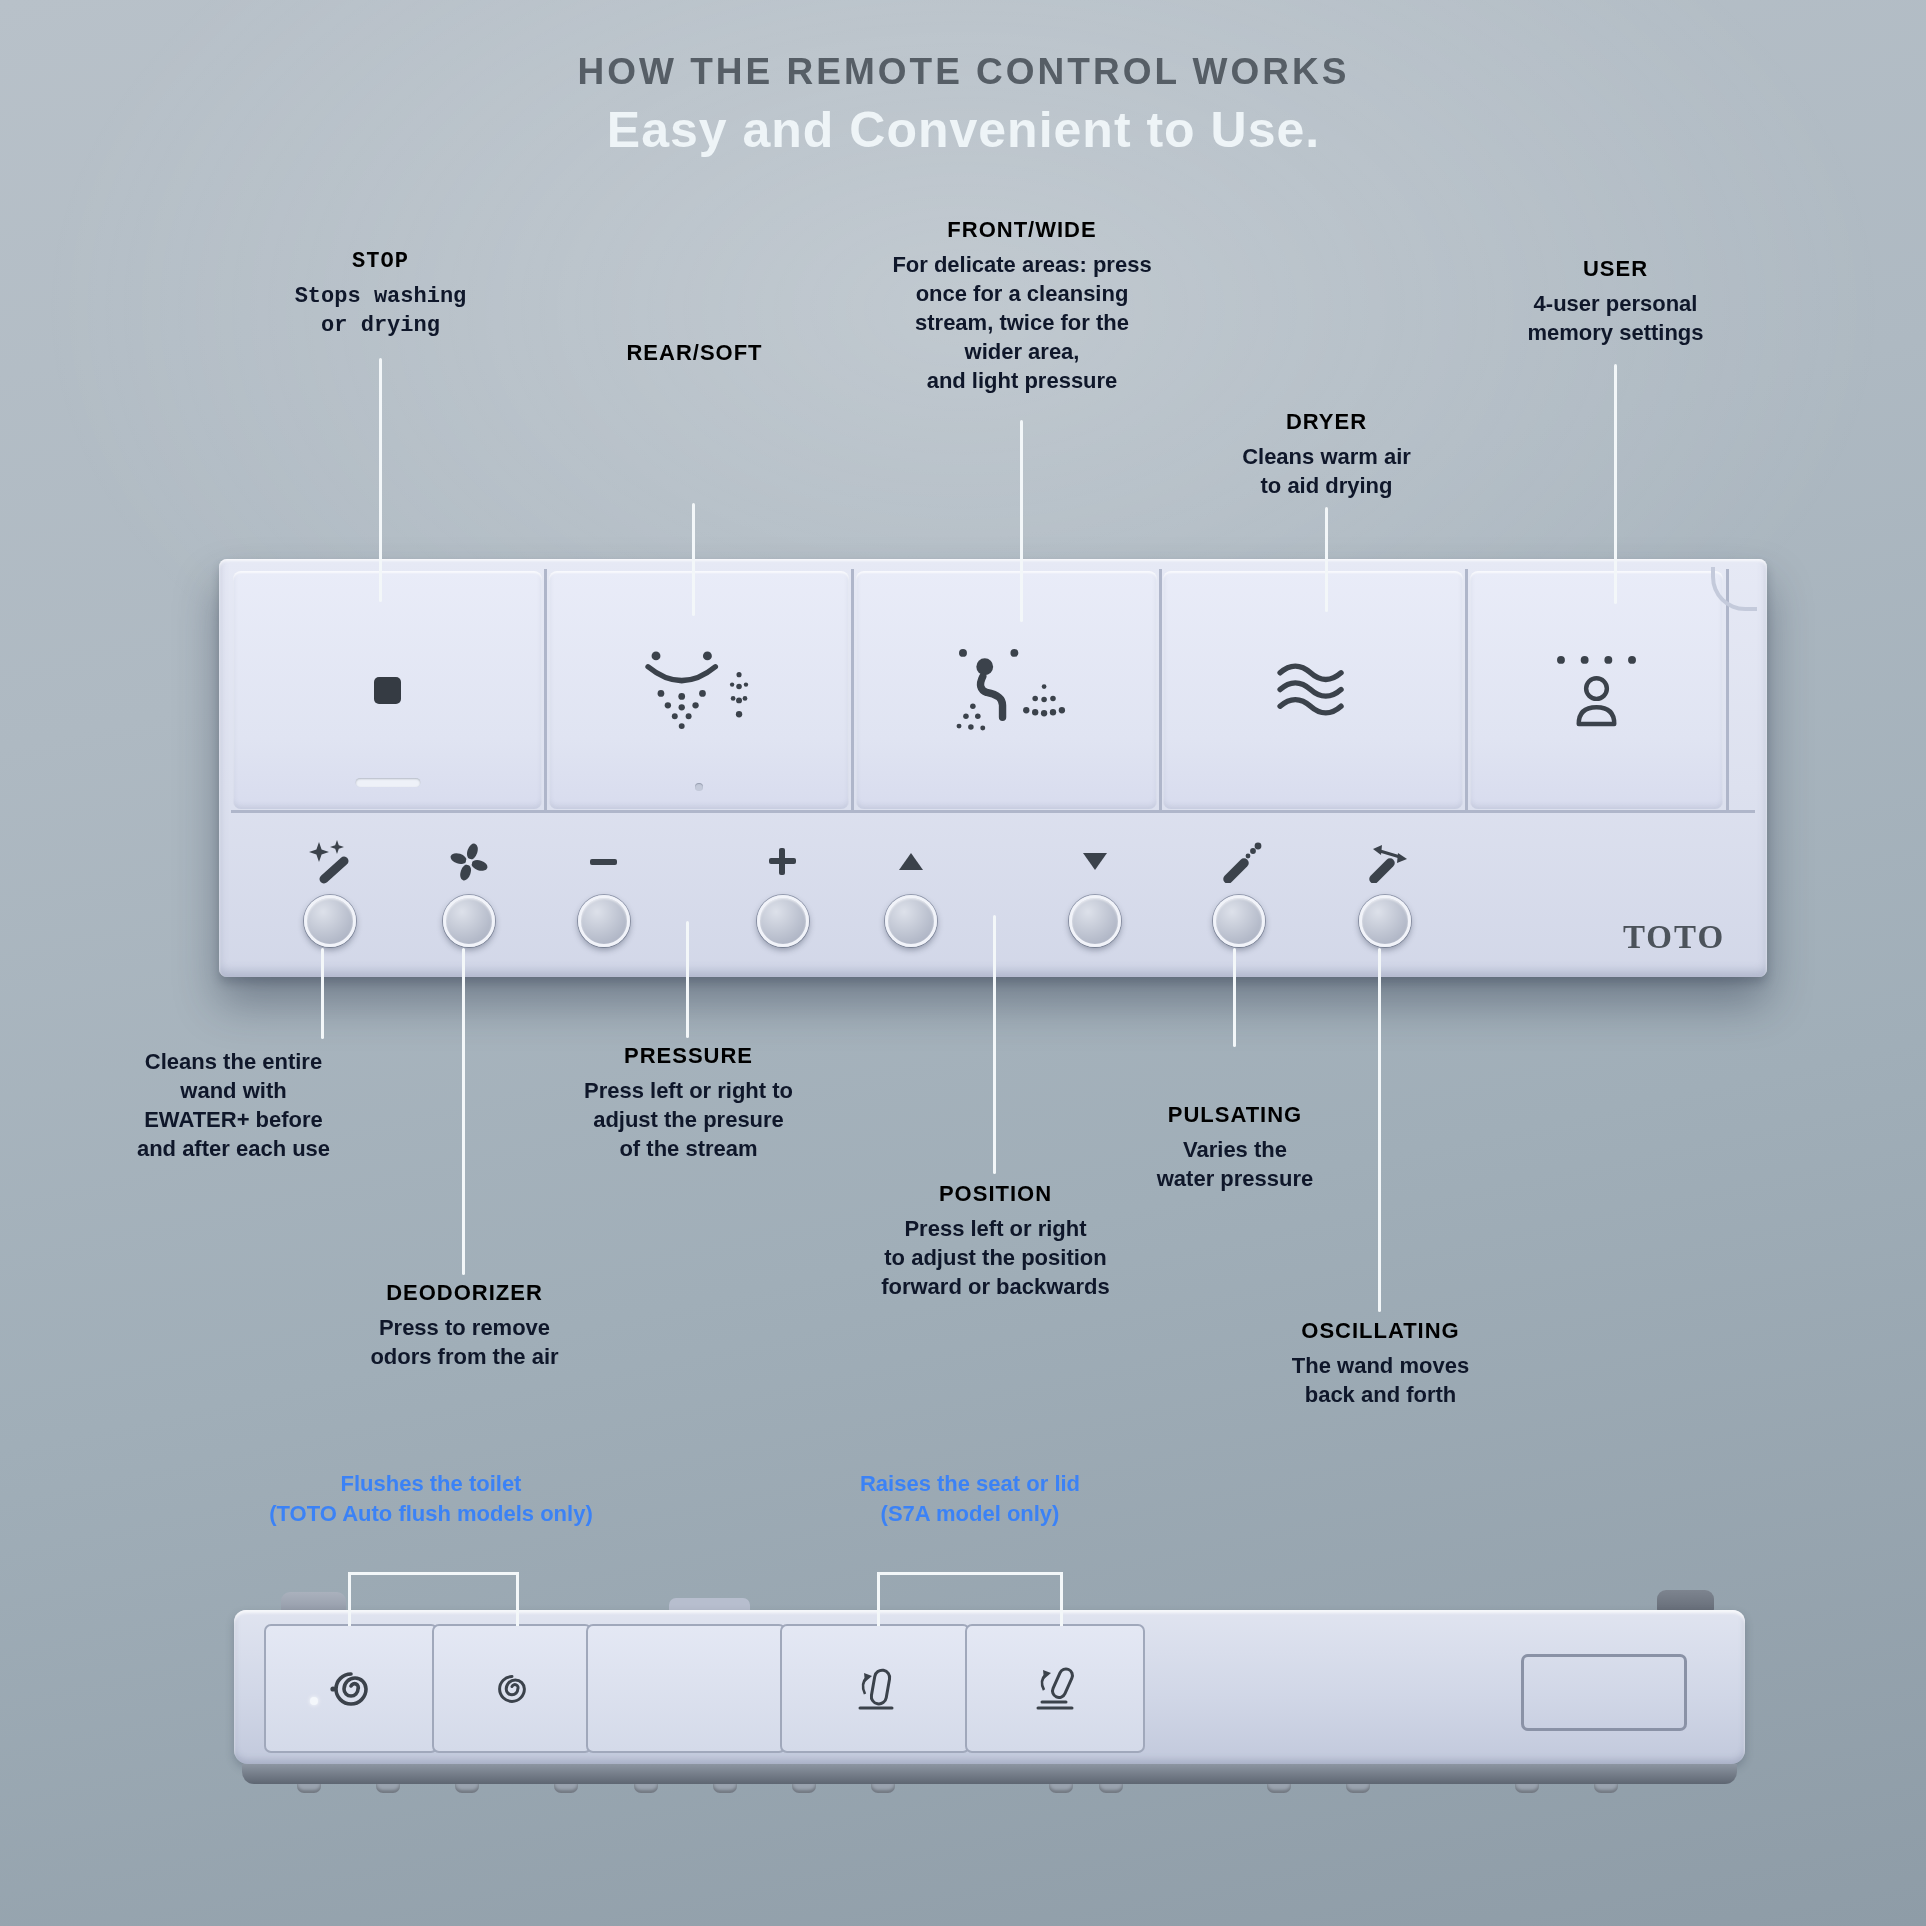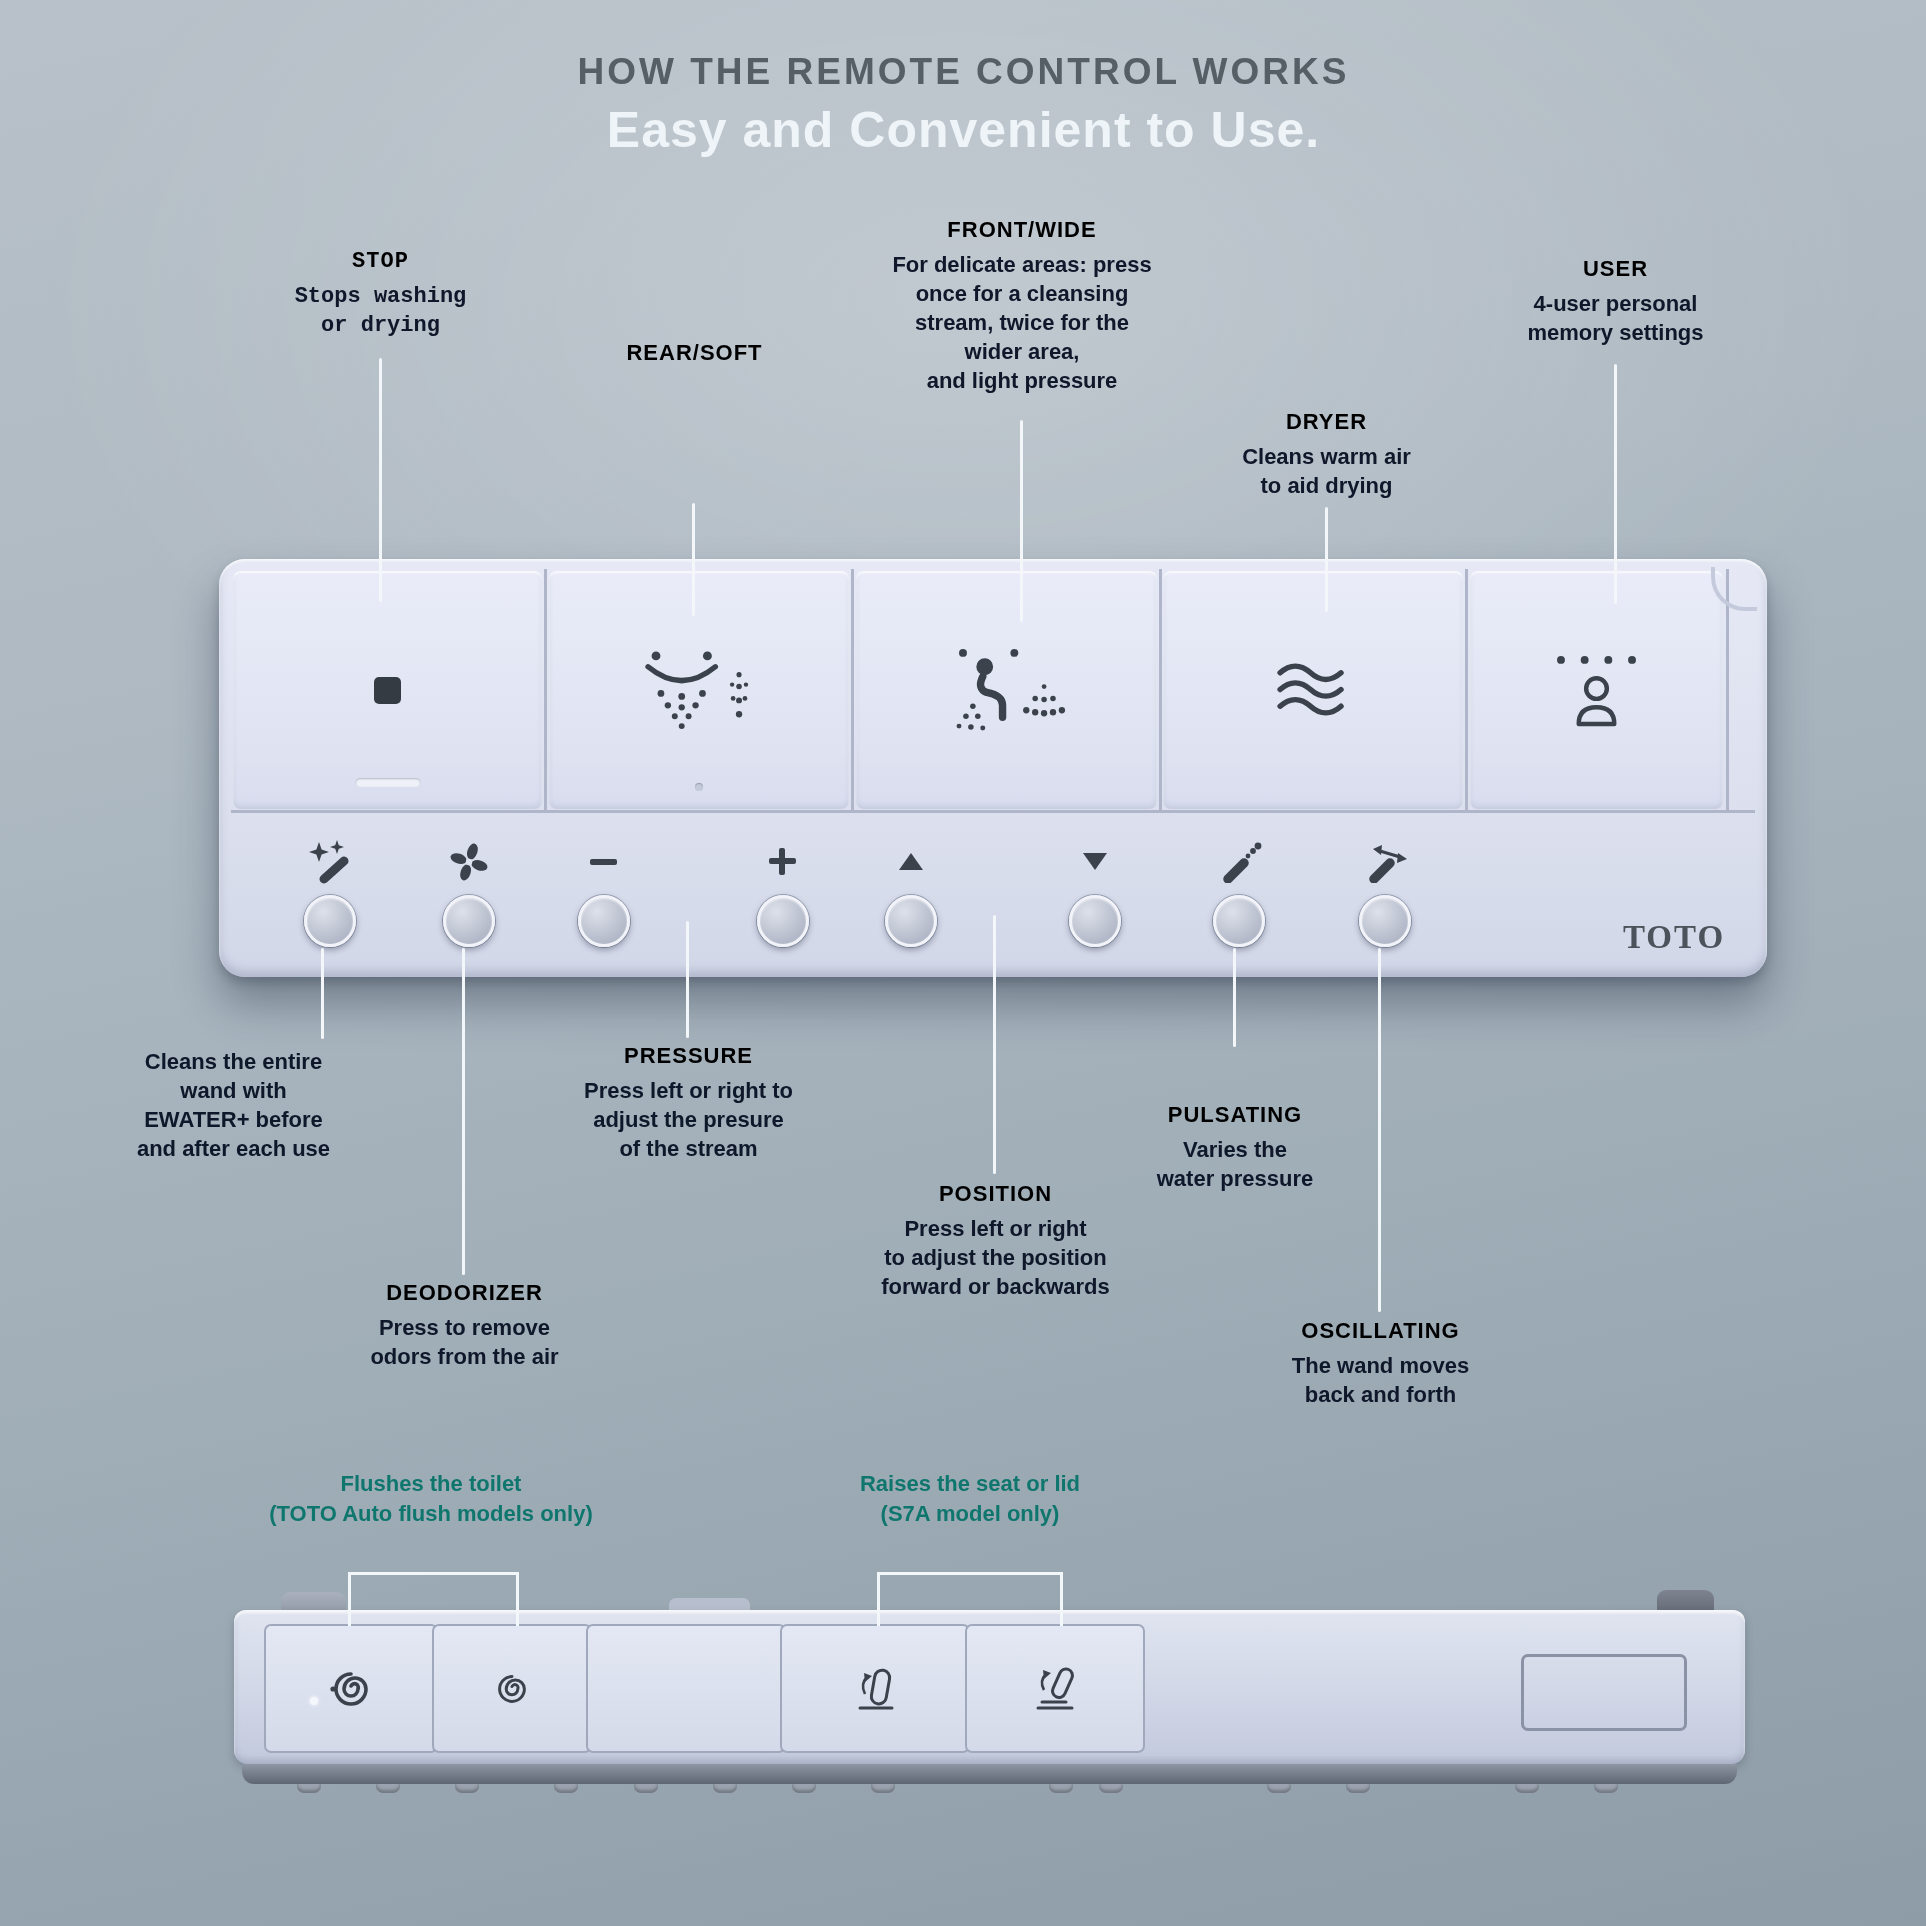--- a/index.html
+++ b/index.html
@@ -12,21 +12,21 @@
   }
   
   .title{position:absolute;left:0;top:51px;width:100%;text-align:center;
     font-size:37px;font-weight:bold;letter-spacing:3px;color:#565e66;}
   .subtitle{position:absolute;left:0;top:101px;width:100%;text-align:center;
     font-size:50px;font-weight:bold;letter-spacing:1px;color:#eef4f7;}
   
   .callout{position:absolute;text-align:center;z-index:4;}
   .co-head{font-size:22px;font-weight:bold;letter-spacing:1px;color:#000000;white-space:pre-line;line-height:1.3;}
   .co-body{font-size:22px;font-weight:bold;color:#0f172a;white-space:pre-line;line-height:1.32;margin-top:5px;}
-  .co-text{font-size:22px;font-weight:bold;color:#0f766e;white-space:pre-line;line-height:1.35;}
+  .co-text{font-size:22px;font-weight:bold;color:#3b82f6;white-space:pre-line;line-height:1.35;}
   .co-stop {left:252px; top:248px; width:257px;font-family:Liberation Mono, monospace;}
   .co-rear {left:531px; top:339px; width:327px;}
   .co-front{left:851px; top:216px; width:342px;}
   .co-dryer{left:1180px;top:408px; width:293px;}
   .co-user {left:1467px;top:255px; width:297px;}
   .co-wand {left:99px; top:1042px;width:269px;}
   .co-press{left:535px; top:1042px;width:307px;}
   .co-deo  {left:311px; top:1279px;width:307px;}
   .co-pos  {left:830px; top:1180px;width:331px;}
   .co-pulse{left:1111px;top:1101px;width:248px;}
@@ -45,21 +45,21 @@
   .ln-press{left:686px; top:921px; height:117px;}
   .ln-pos  {left:993px;top:915px; height:259px;}
   .ln-pulse{left:1233px;top:948px; height:99px;}
   .ln-osc  {left:1378px;top:948px; height:364px;}
   .bracket{position:absolute;border:3px solid #f3f7f9;border-bottom:none;z-index:6;}
   .br-flush{left:348px;top:1572px;width:165px;height:51px;}
   .br-seat {left:877px;top:1572px;width:180px;height:51px;}
   
   .remote-front{position:absolute;left:219px;top:559px;width:1548px;height:418px;z-index:2;
     background:linear-gradient(180deg,#e6e9f5 0%,#dde1ef 55%,#d2d7e8 100%);
-    border-radius:26px;
+    border-radius:8px;
     box-shadow:0 26px 44px rgba(30,40,60,.38),0 6px 10px rgba(30,40,60,.22),
       inset 0 2px 3px rgba(255,255,255,.8), inset 0 -6px 10px rgba(95,105,135,.28);}
   .vsep{position:absolute;top:10px;height:242px;width:3px;background:#afb6ca;}
   .vs1{left:325px}.vs2{left:632px}.vs3{left:940px}.vs4{left:1246px}.vs5{left:1507px}
   .hsep{position:absolute;left:12px;right:12px;top:251px;height:3px;background:#afb6ca;}
   .key{position:absolute;top:12px;height:238px;border-radius:8px;
     background:linear-gradient(180deg,#e9ecf8 0%,#e0e4f2 70%,#d8dcee 100%);
     box-shadow:inset 0 2px 2px rgba(255,255,255,.75), inset 0 -3px 5px rgba(95,105,135,.15);
     display:flex;align-items:center;justify-content:center;}
   .key-stop {left:14px;  width:309px;}

